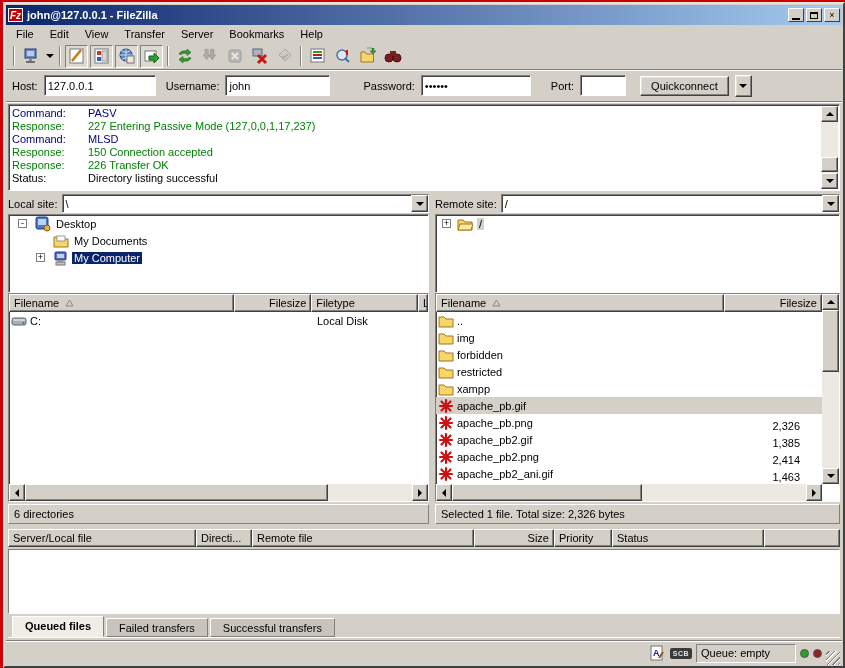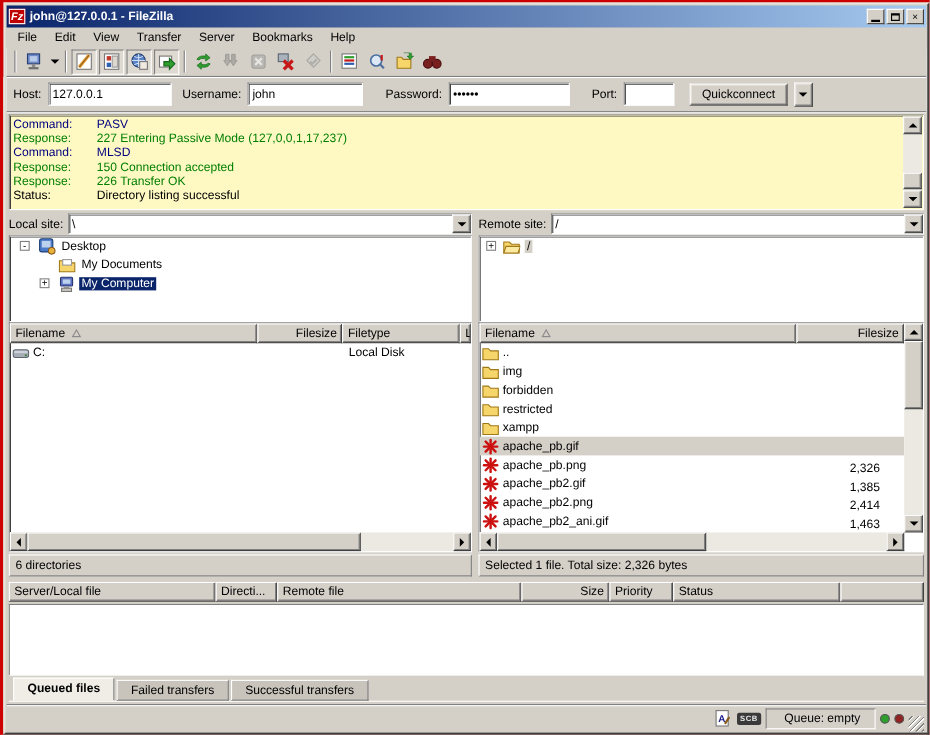--- a/index.html
+++ b/index.html
@@ -59,21 +59,21 @@
     border-bottom-color:#fff; border-right-color:#fff;
     box-shadow:inset 1px 1px 0 #404040; }
   .qc-input { height:21px; font-family:inherit; font-size:11px; padding:2px 3px;
     outline:none; }
   .btn { background:#d4d0c8; border:1px solid; border-color:#fff #404040 #404040 #fff;
     box-shadow:inset -1px -1px 0 #808080, inset 1px 1px 0 #e8e4dc;
     padding:3px 10px; font-size:11px; }
   .btn-drop { width:17px; height:22px; display:flex; align-items:center; justify-content:center; }
   
   #log { position:absolute; left:3px; top:100px; right:3px; height:87px;
-    background:#fef9c3; }
+    background:#ffffff; }
   #log-inner { position:absolute; left:1px; top:1px; right:18px; bottom:1px;
     overflow:hidden; padding:1px 0 0 2px; }
   .log-row { line-height:13px; white-space:nowrap; }
   .log-label { display:inline-block; width:76px; }
   .t-command { color:#00007f; }
   .t-response { color:#007f00; }
   .t-status { color:#000000; }
   
   .vscroll { position:absolute; right:1px; top:1px; bottom:1px; width:17px;
     background:#ece9e2; }
@@ -156,21 +156,21 @@
   .tab.active { height:21px; background:#efede6; font-weight:bold;
     border-bottom-color:#efede6; }
   
   #statusbar { position:absolute; left:1px; right:1px; bottom:1px; height:25px;
     display:flex; align-items:center; justify-content:flex-end; gap:4px;
     padding-right:2px; border-top:1px solid #808080; box-shadow:0 1px 0 #fff inset; }
   .mini-icon { width:18px; height:18px; display:flex; align-items:center; justify-content:center; }
   .badge { background:#3a3a3a; color:#e8e8e8; font-size:7px; font-weight:bold;
     padding:2px 3px; border-radius:2px; letter-spacing:.5px; }
   #queue-status-box { width:100px; height:19px; display:flex; align-items:center;
-    padding-left:16px; background:#d4d0c8; border:1px solid #808080;
+    padding-left:4px; background:#d4d0c8; border:1px solid #808080;
     border-bottom-color:#fff; border-right-color:#fff; }
   .led { width:9px; height:9px; border-radius:50%; border:1px solid #555; }
   .led-green { background:#2f9e2f; }
   .led-red { background:#8e2424; }
   #grip { width:14px; height:14px; align-self:flex-end;
     background:repeating-linear-gradient(135deg, transparent 0 2px, #808080 2px 3px, #fff 3px 4px); }
   
   #edge-top { position:absolute; left:0; top:0; width:845px; height:2px; background:#cc0000; z-index:50; }
   #edge-left { position:absolute; left:0; top:0; width:3px; height:70px; background:#cc0000; z-index:50; }
 </style>
@@ -308,21 +308,21 @@
         <rect x="6" y="4" width="6" height="5" fill="#7a1f1f"></rect>
       </svg>
     </div>
   </div>
 
   <div id="quickbar">
     <span class="qc-label">Host:</span>
     <input class="qc-input sunken" style="width: 112px;" value="127.0.0.1">
     <span class="qc-label" style="margin-left:4px">Username:</span>
     <input class="qc-input sunken" style="width: 105px;" value="john">
-    <span class="qc-label" style="margin-left:14px">Password:</span>
+    <span class="qc-label" style="margin-left:27px">Password:</span>
     <input class="qc-input sunken" style="width: 110px;" value="••••••">
     <span class="qc-label" style="margin-left:14px">Port:</span>
     <input class="qc-input sunken" style="width: 46px;" value="">
     <button class="btn" style="margin-left:8px">Quickconnect</button>
     <div class="btn btn-drop" style="padding:0">
       <div class="tri-down"></div>
     </div>
   </div>
 
   <div id="log" class="sunken">

